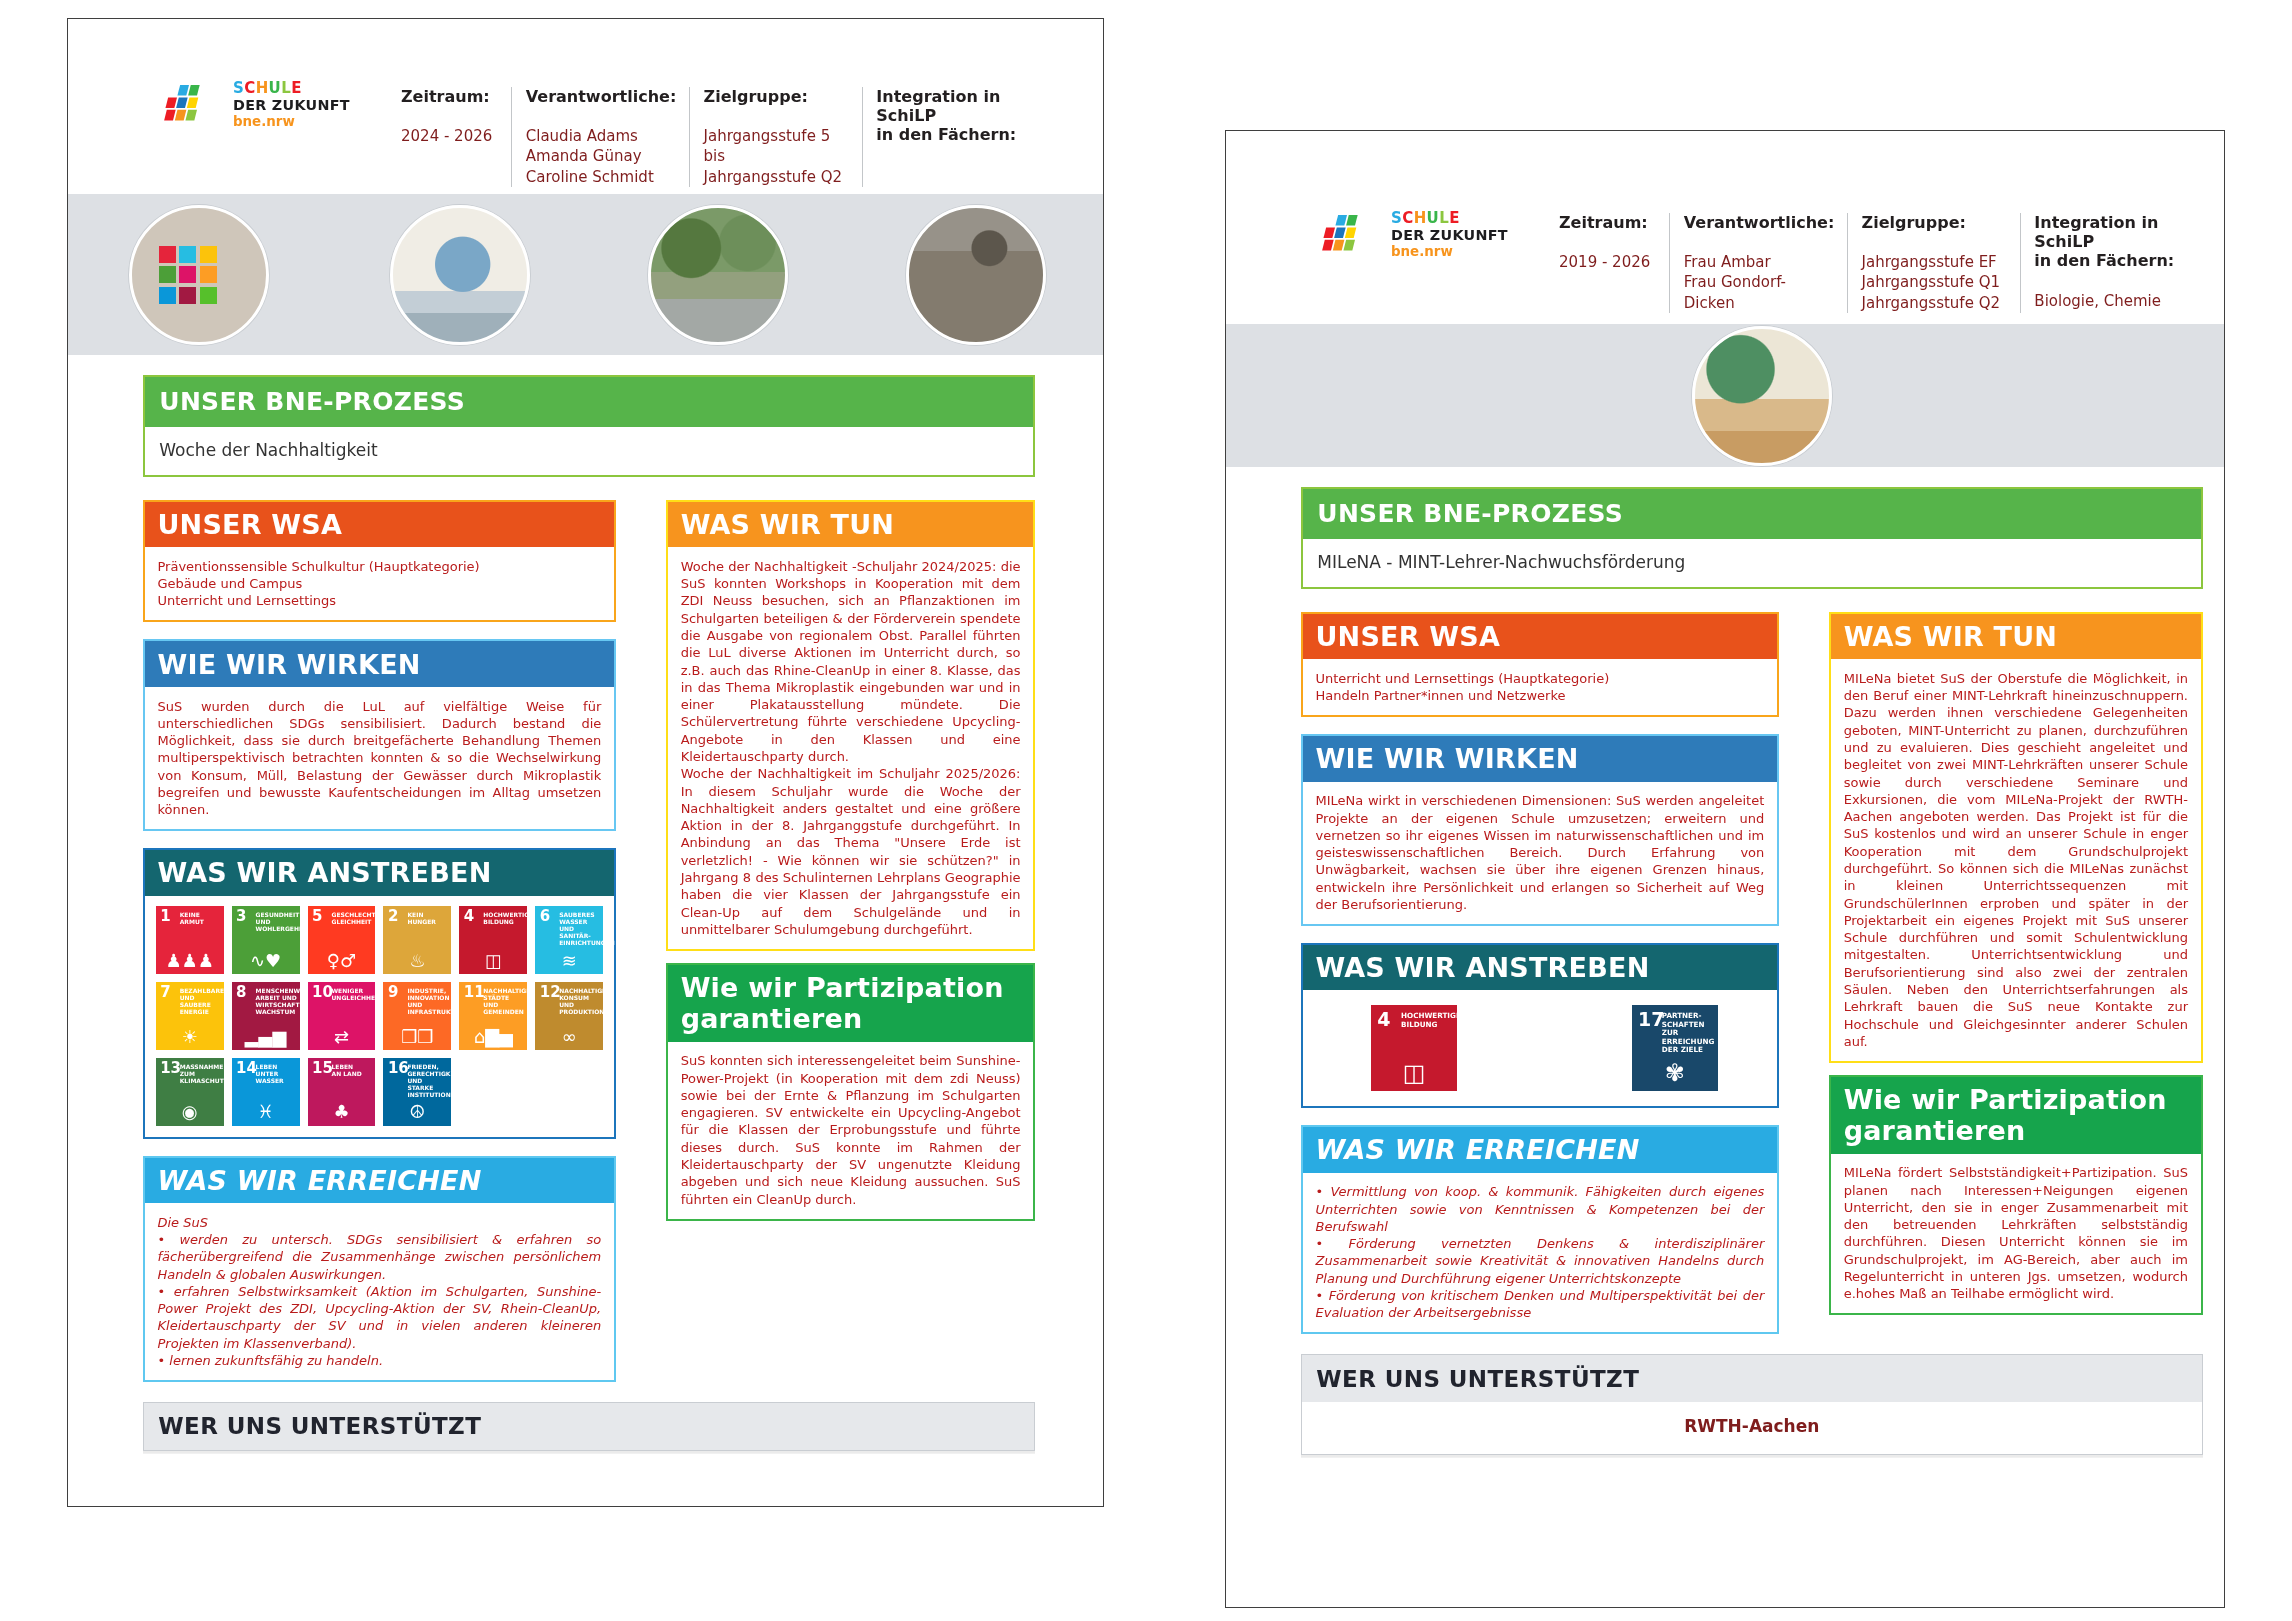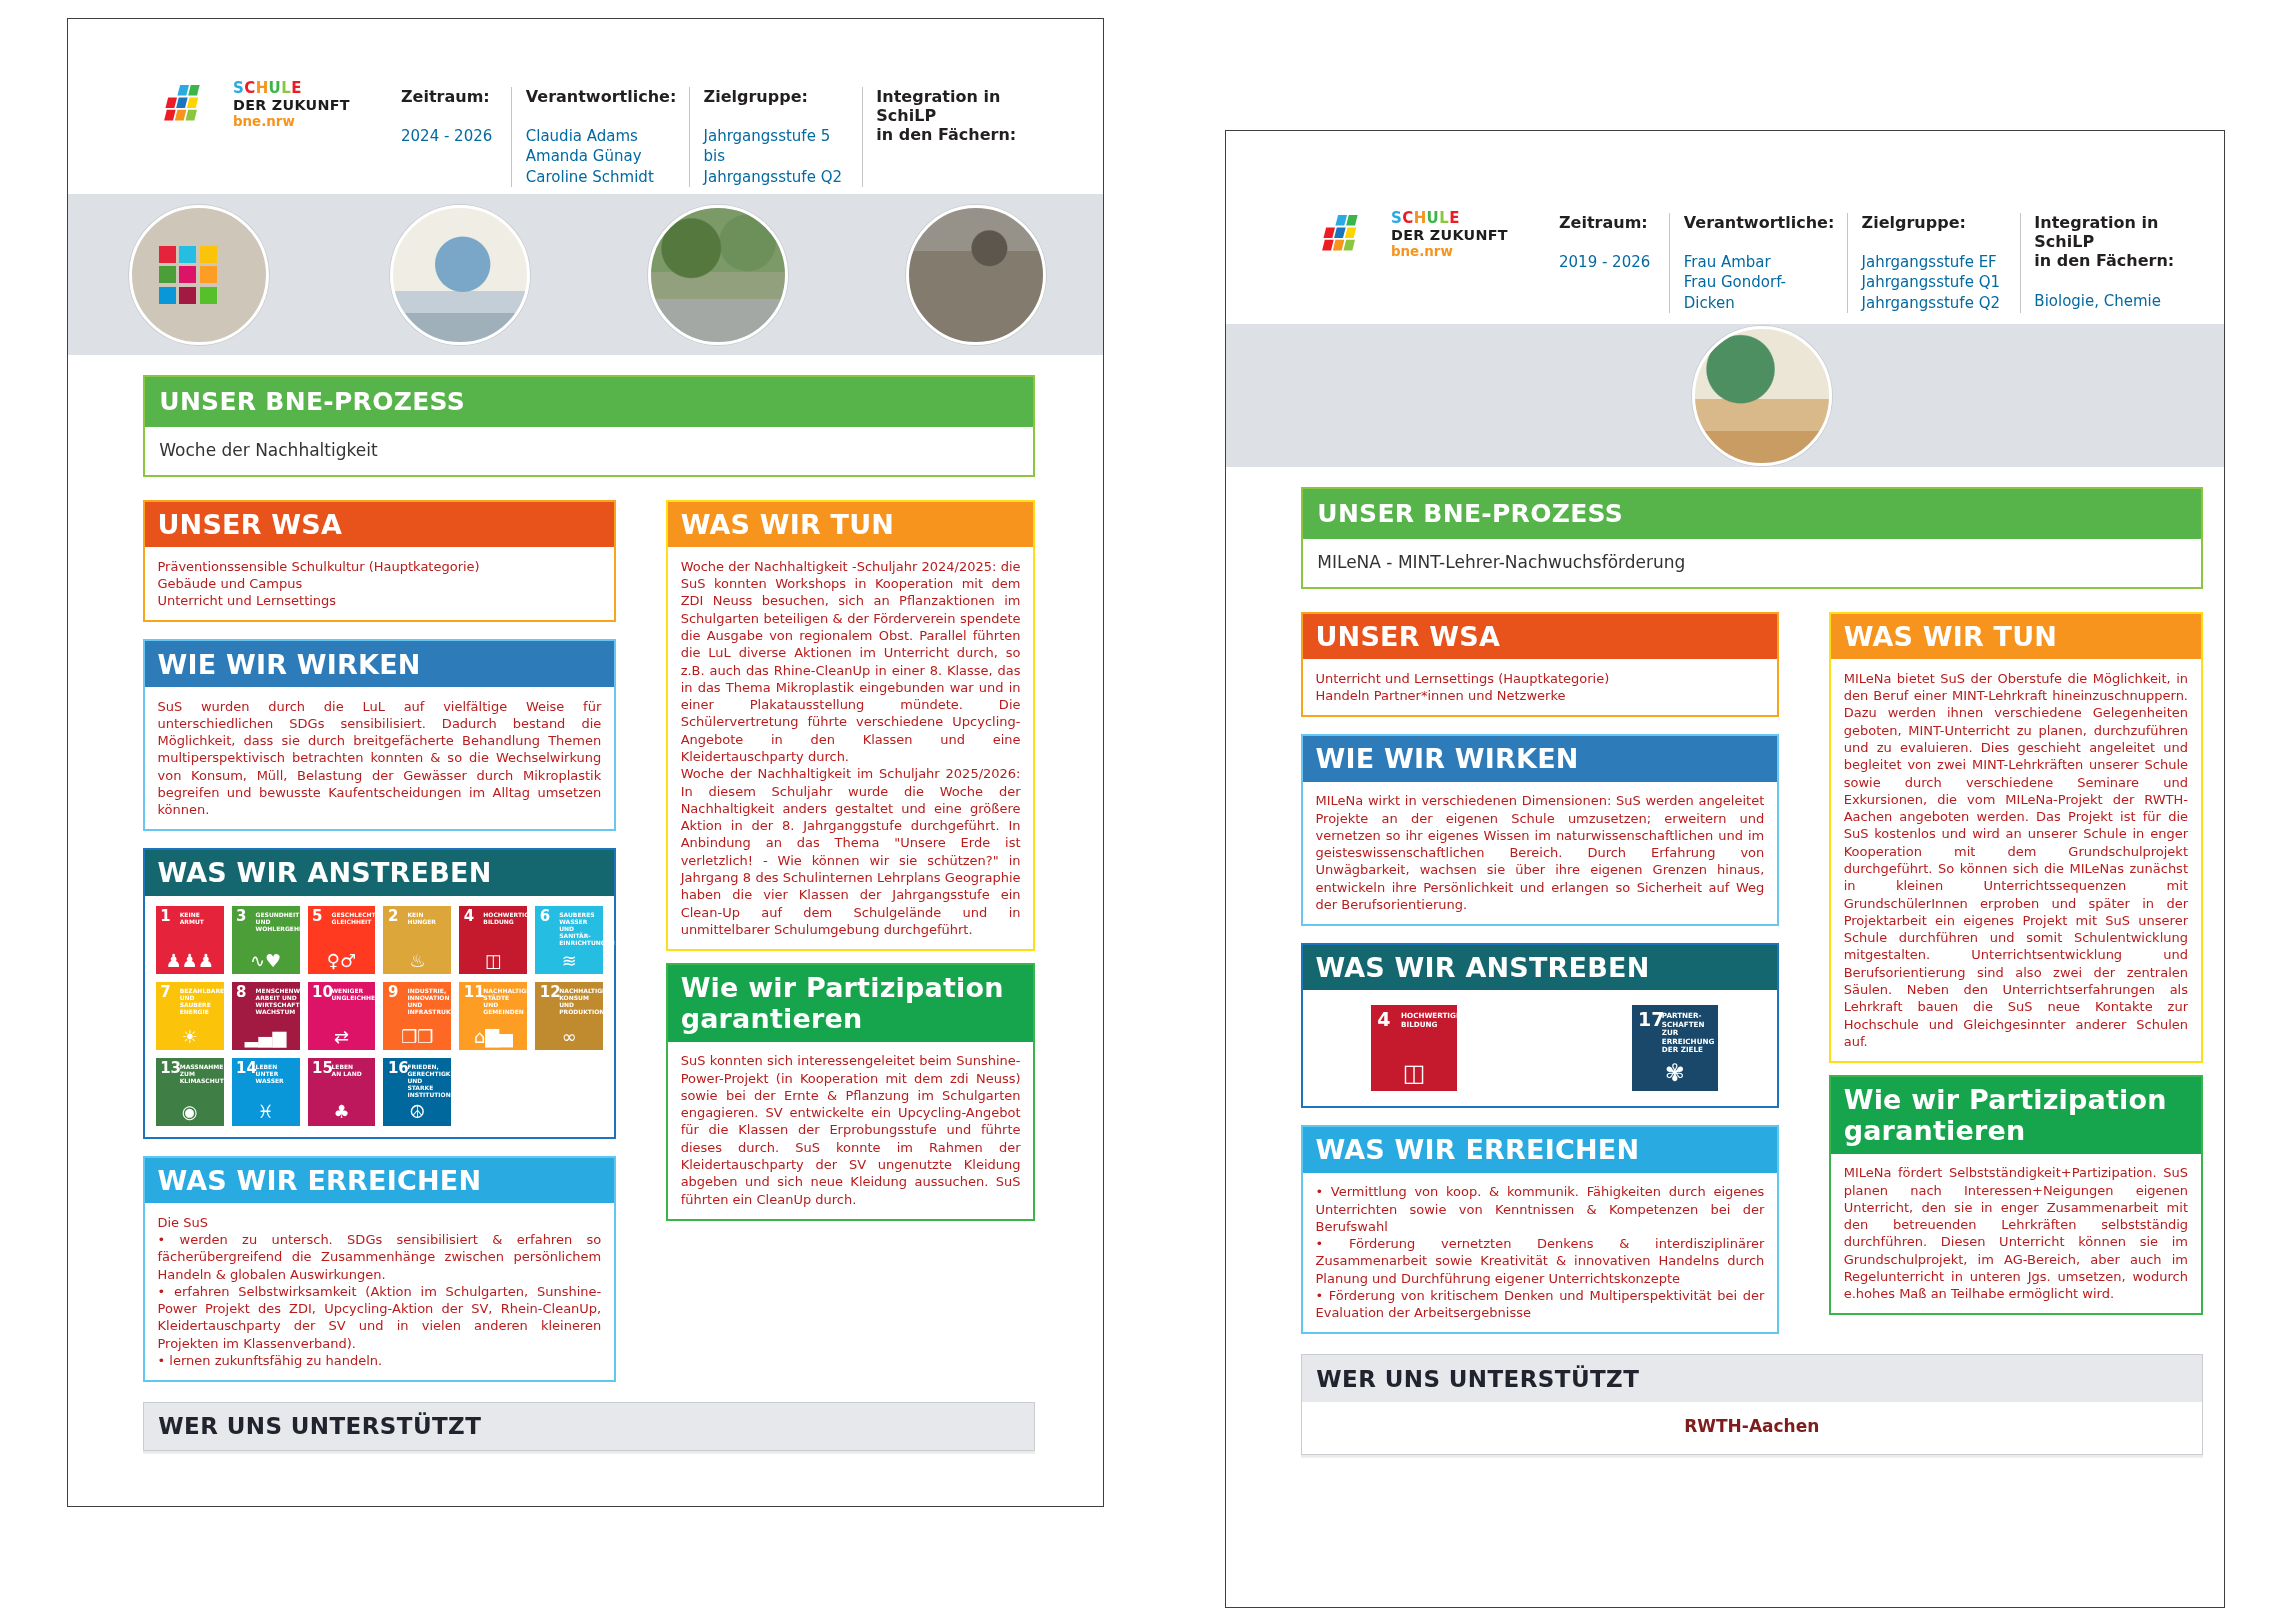--- a/index.html
+++ b/index.html
@@ -19,21 +19,21 @@
   .lt1{font-size:15px;font-weight:bold;letter-spacing:0.4px;}
   .lt1 span{font-weight:bold;}
   .lt2{font-size:14.3px;font-weight:bold;color:#1d1d1f;letter-spacing:0.3px;}
   .lt3{font-size:13.4px;font-weight:bold;color:#f7941d;}
   .meta{position:absolute;left:333px;top:68px;display:flex;align-items:stretch;}
   .poster-right .meta{top:82px;}
   .mcol{padding:0 13.4px;border-left:0.9px solid #c3c6c9;}
   .mcol:first-child{border-left:none;padding-left:0;}
   .mc1{width:97px;}.mc2{width:150px;}.mc3{width:145px;}.mc4{width:186px;}
   .mlab{font-size:16px;font-weight:bold;color:#231f20;margin-bottom:12.5px;white-space:pre-line;line-height:1.2;}
-  .mval{font-size:15px;color:#0369a1;line-height:1.35;white-space:pre-line;margin-top:20px;}
+  .mval{font-size:15px;color:#7f1d1d;line-height:1.35;white-space:pre-line;margin-top:20px;}
 
   
   .p-band{background:#dde0e4;height:161px;position:relative;}
   .poster-right .p-band{height:143px;}
   .circle{position:absolute;top:50%;transform:translateY(-50%);width:134px;height:134px;
           border-radius:50%;border:3.6px solid #fff;box-shadow:0 0 0 0.9px #c8ccd1;}
   .ph1{left:61px;background-color:#cfc6ba;background-repeat:no-repeat;background-size:17px 17px;
        background-image:linear-gradient(#e5243b,#e5243b),linear-gradient(#26bde2,#26bde2),linear-gradient(#fcc30b,#fcc30b),
                         linear-gradient(#4c9f38,#4c9f38),linear-gradient(#dd1367,#dd1367),linear-gradient(#fd9d24,#fd9d24),
                         linear-gradient(#0a97d9,#0a97d9),linear-gradient(#a21942,#a21942),linear-gradient(#56c02b,#56c02b);
@@ -64,21 +64,21 @@
   .col-l{flex:0 0 53%;}
   .col-r{flex:1;min-width:0;padding-left:37px;}
 
   .sec{border:2.7px solid;margin-top:17px;background:#fff;}
   .sec-h{color:#fff;font-weight:bold;font-size:27px;padding:7.2px 12.5px;letter-spacing:0.2px;}
   .sec-b{padding:10.7px 12.5px;font-size:13px;line-height:1.33;color:#b91c1c;
          text-align:justify;white-space:pre-line;hyphens:auto;}
   .c-wsa{border-color:#f9a51b;}      .c-wsa .sec-h{background:#e8521b;}
   .c-wirken{border-color:#67c7f2;}   .c-wirken .sec-h{background:#2e7bb9;}
   .c-anstreben{border-color:#1c75bc;}.c-anstreben .sec-h{background:#14666f;}
-  .c-erreichen{border-color:#5fc8f0;}.c-erreichen .sec-h{background:#29abe2;}
+  .c-erreichen{border-color:#5fc8f0;font-style:italic;}.c-erreichen .sec-h{background:#29abe2;}
   .c-tun{border-color:#ffde17;}      .c-tun .sec-h{background:#f7941e;}
   .c-part{border-color:#3bb54a;}     .c-part .sec-h{background:#16a44c;}
   .gap-big{margin-top:12.5px;}
 
   
   .sdg-grid{display:grid;grid-template-columns:repeat(6,1fr);gap:8px;padding:10.7px;}
   .sdg{position:relative;aspect-ratio:1/1;color:#fff;}
   .sn{position:absolute;top:2.7px;left:4.5px;font-size:15px;font-weight:bold;line-height:1;}
   .sl{position:absolute;top:4.5px;left:24px;right:2.7px;font-size:6px;font-weight:bold;
       line-height:1.18;text-align:left;white-space:pre-line;letter-spacing:0;}

